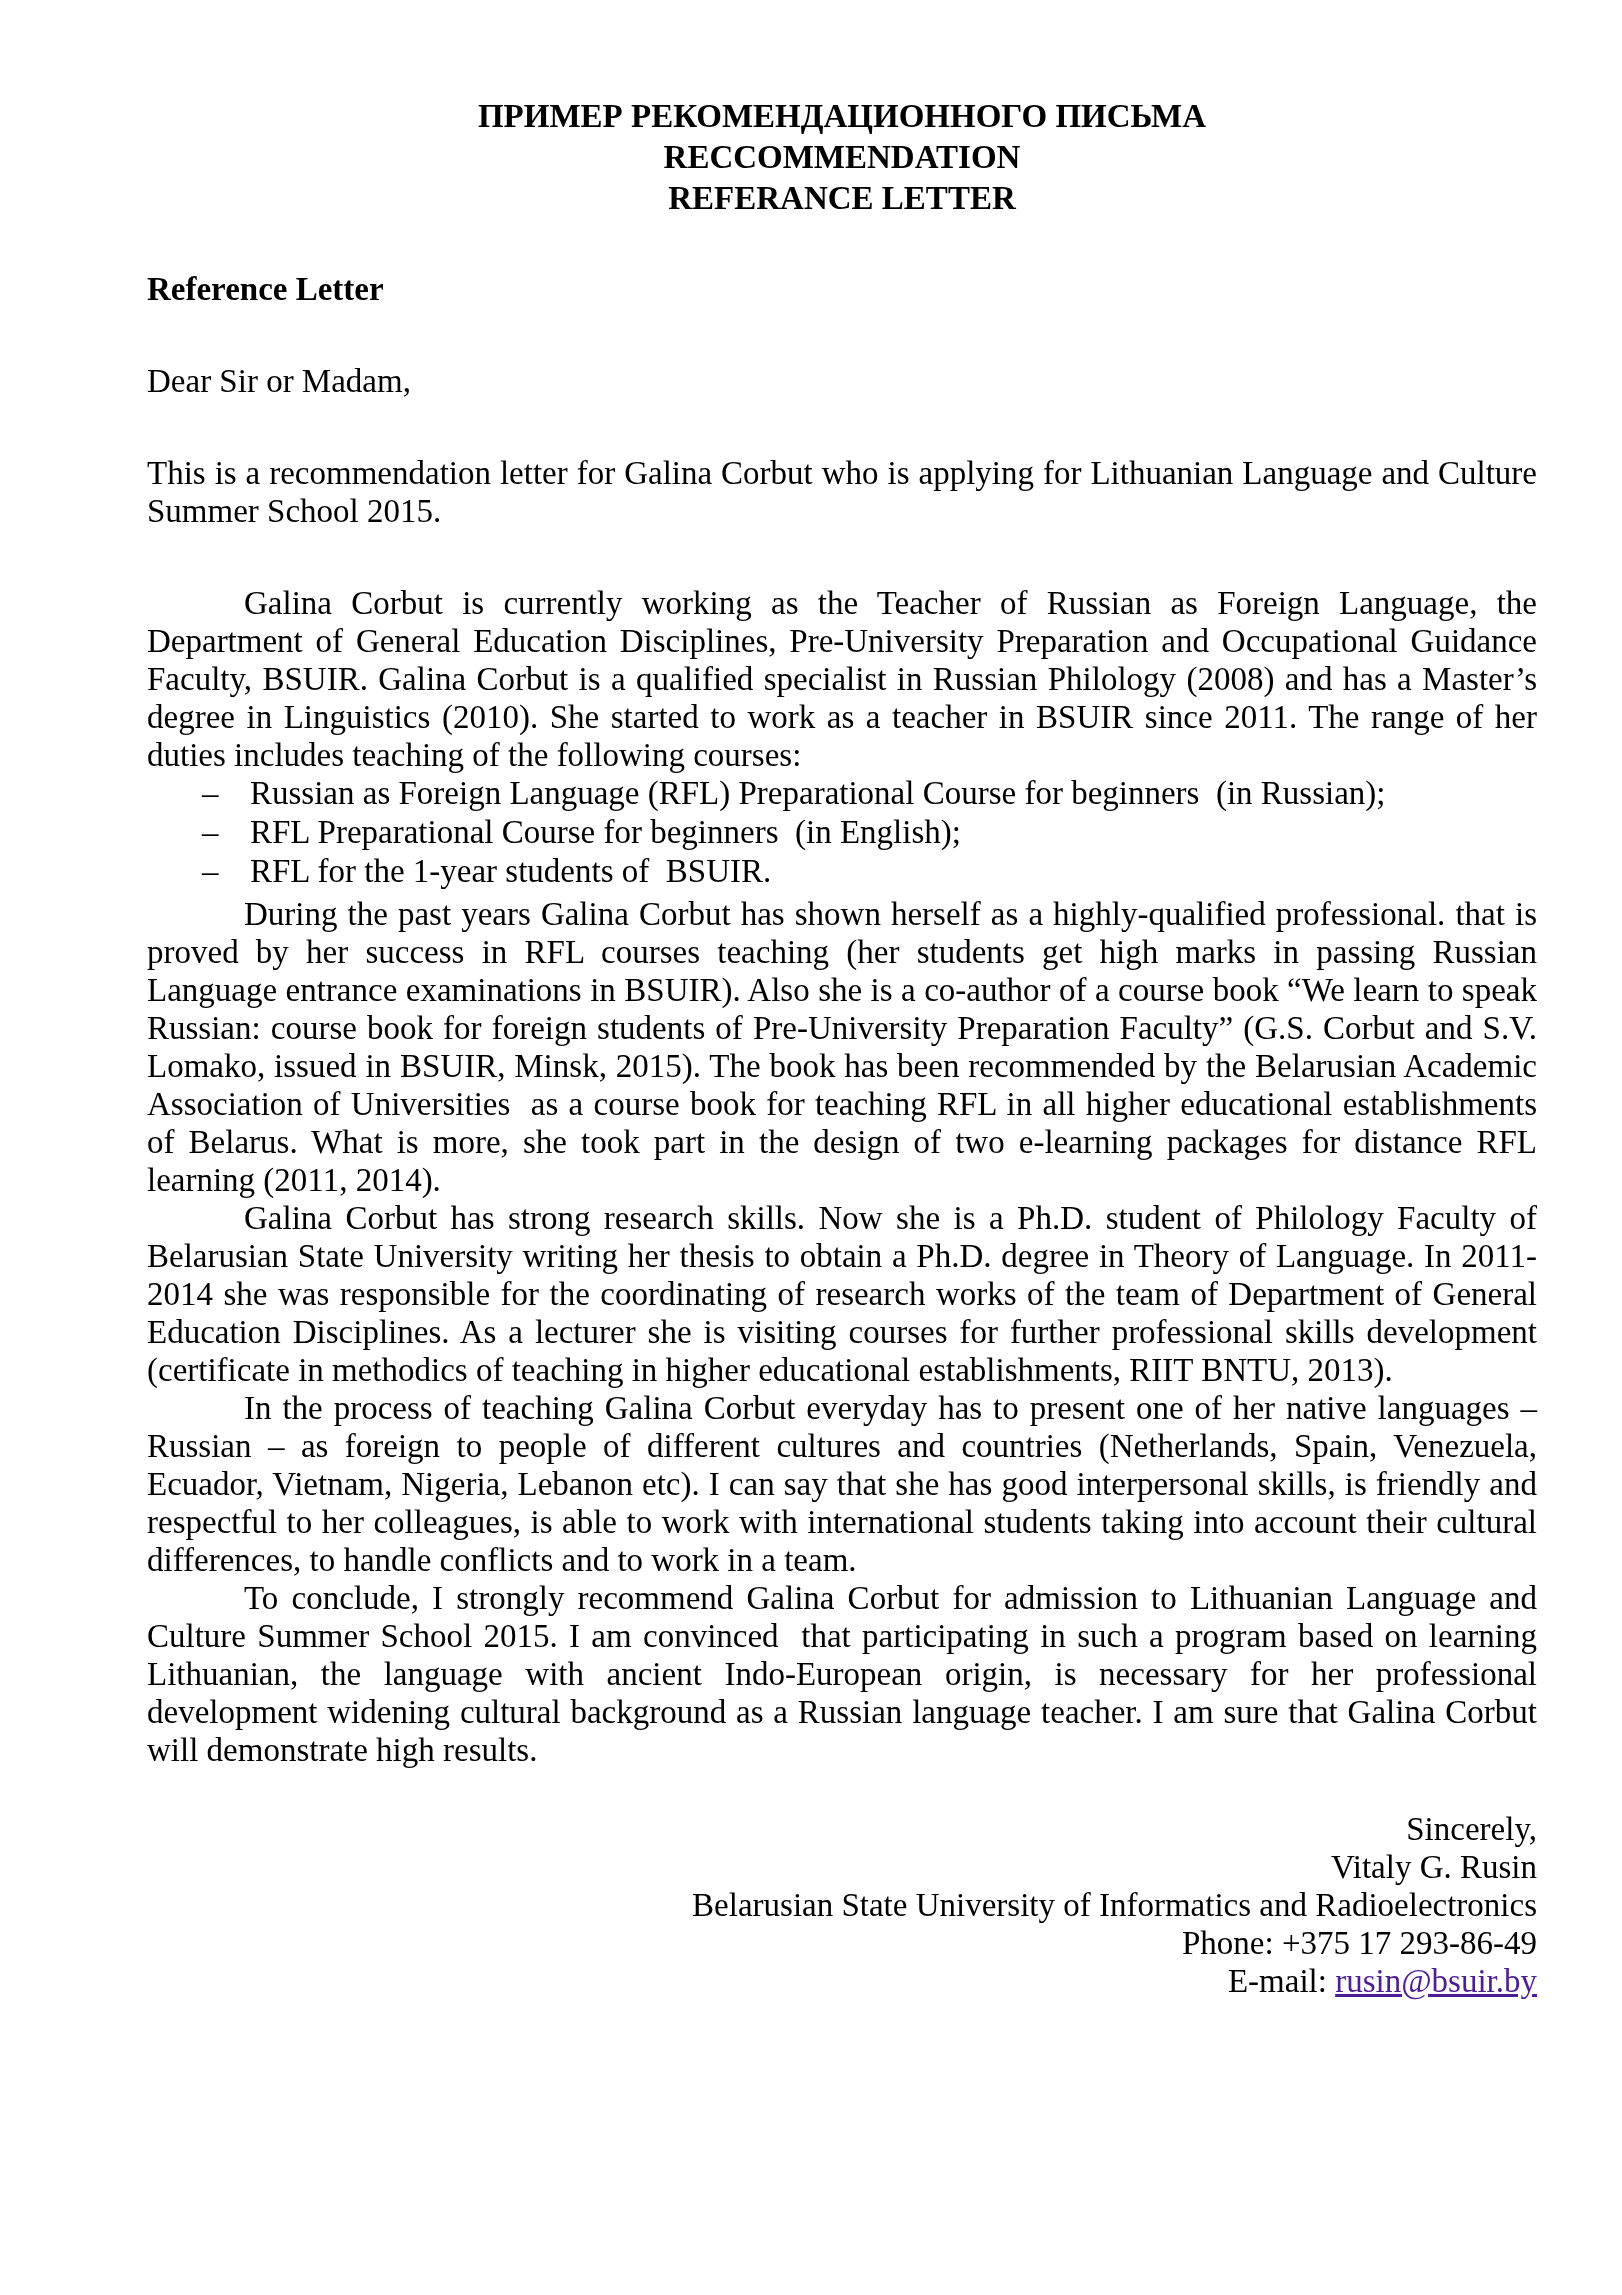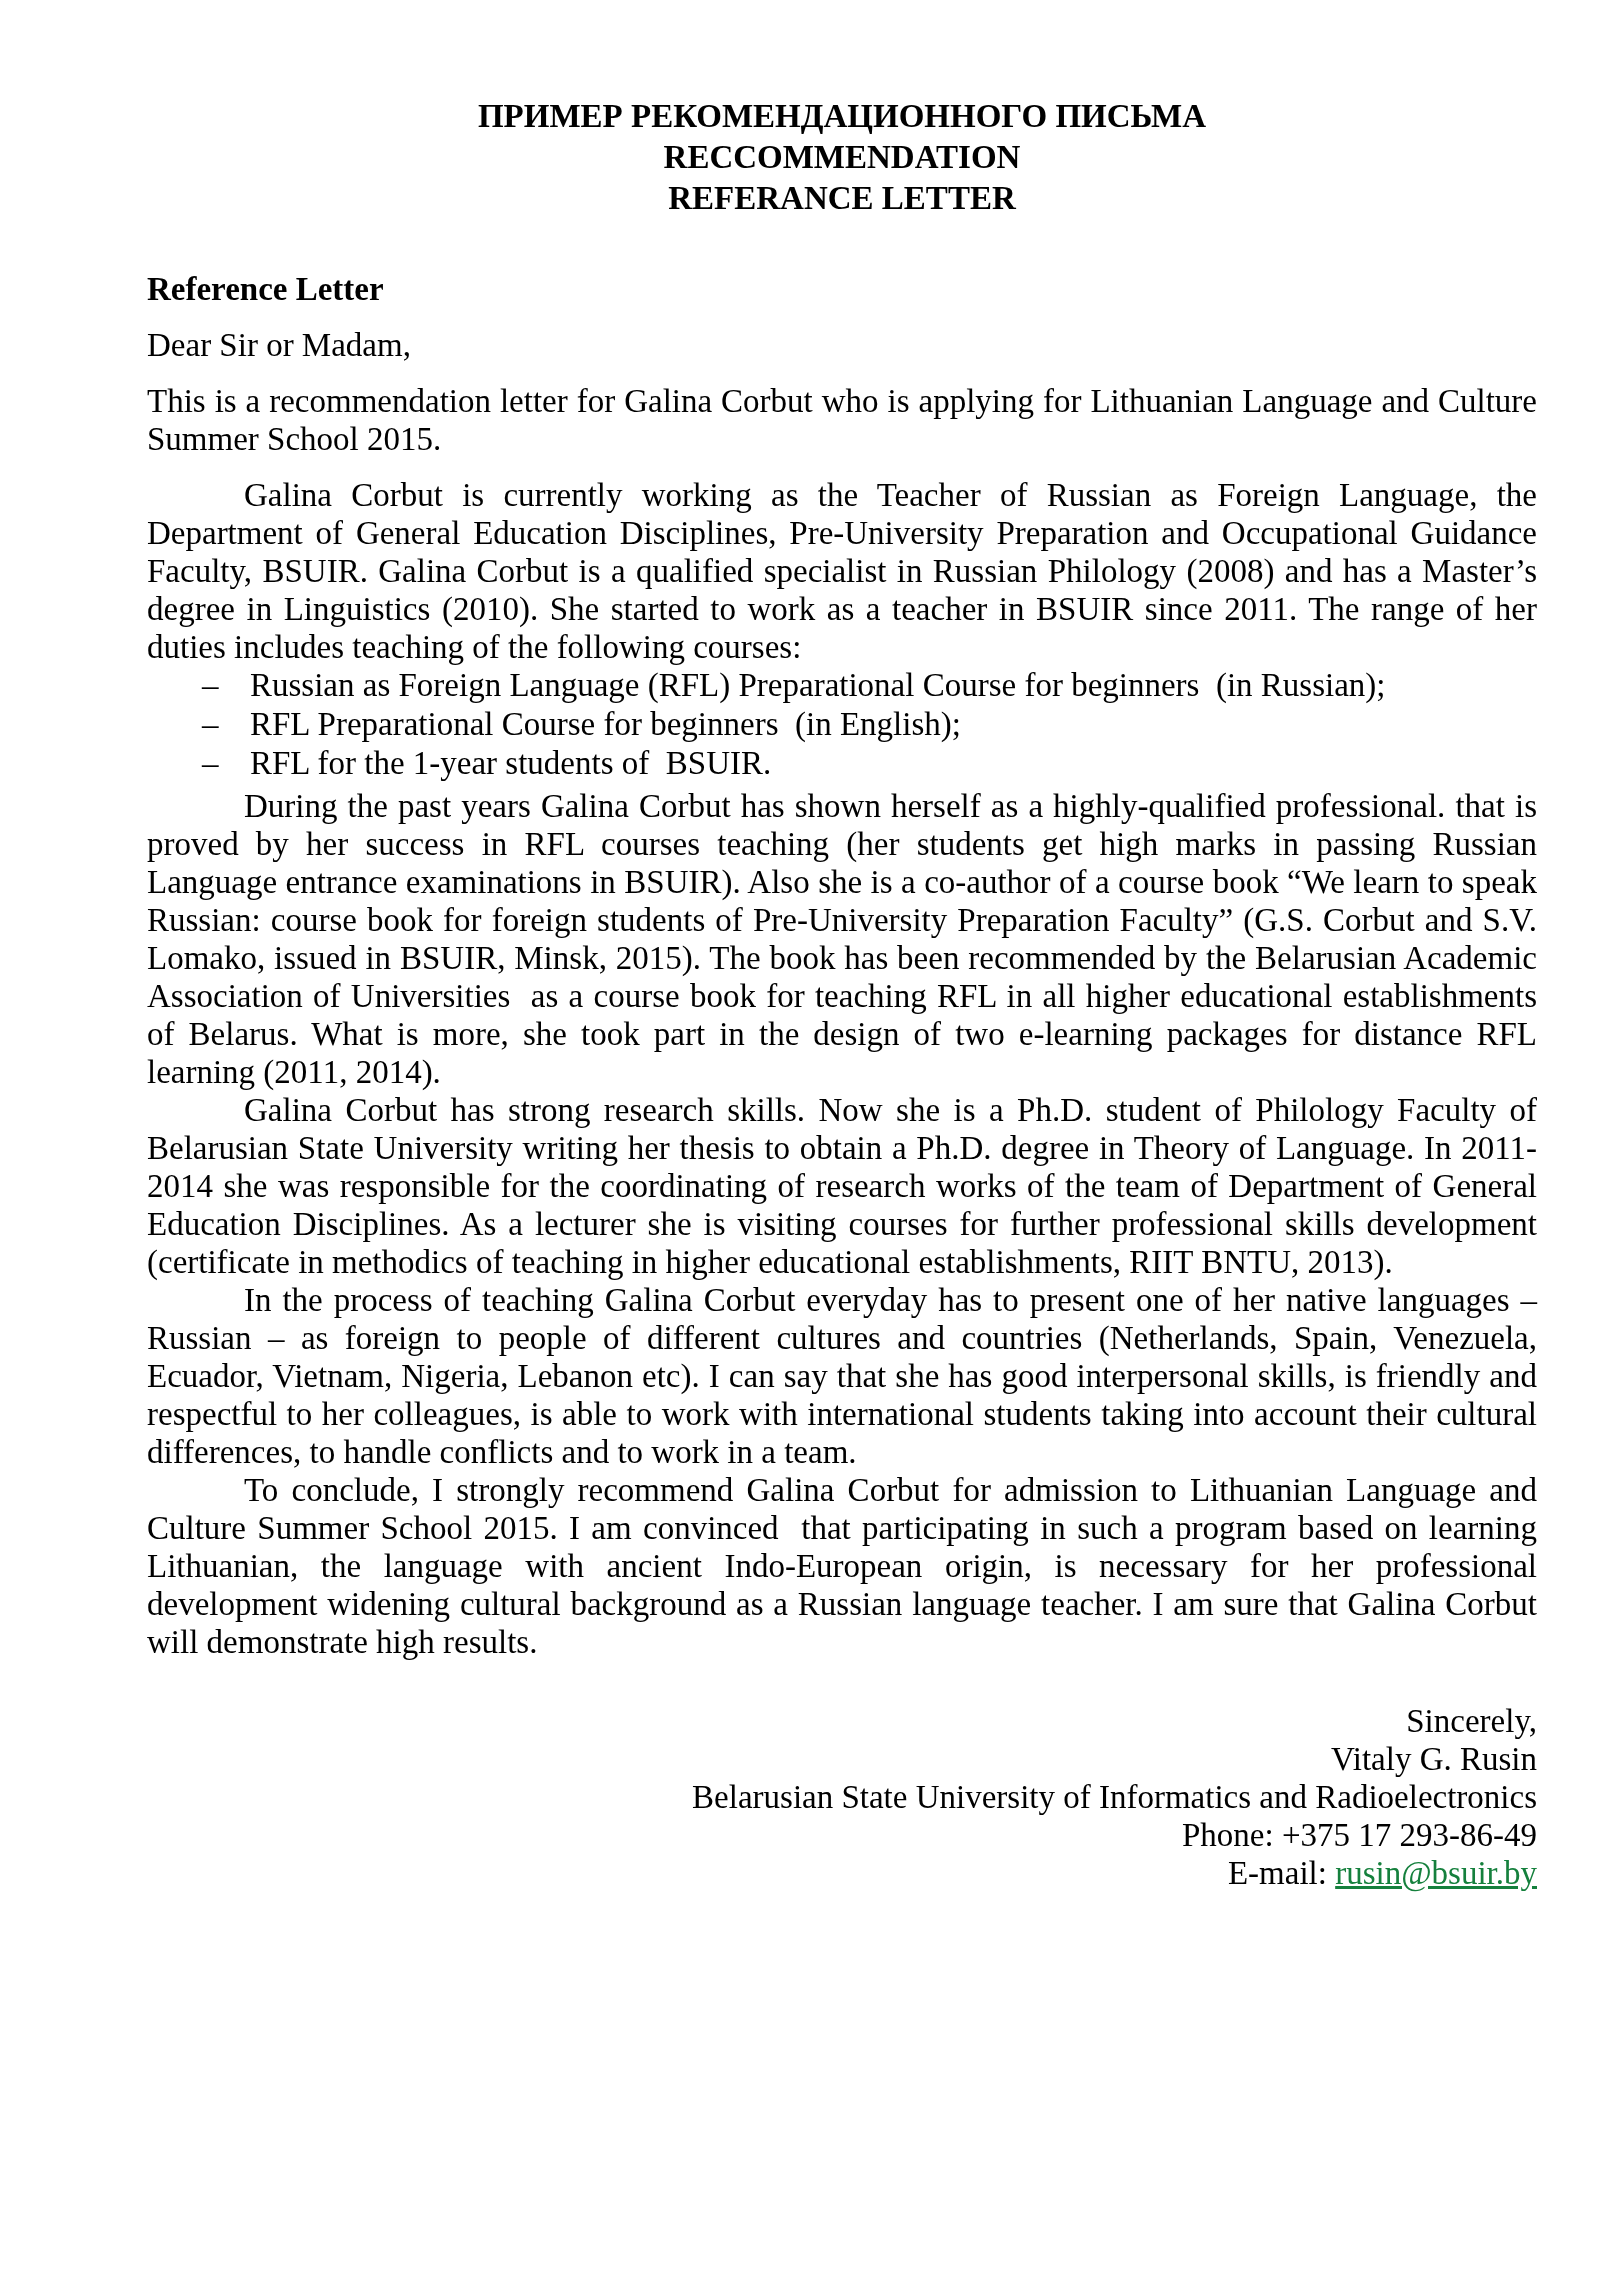--- a/index.html
+++ b/index.html
@@ -32,21 +32,21 @@
   .title-block p {
     text-align: center;
     font-weight: bold;
     line-height: 41px;
   }
   .section-heading {
     font-weight: bold;
     text-align: left;
   }
   .gap {
-    margin-top: 18px;
+    margin-top: 54px;
   }
   .indent {
     text-indent: 97px;
   }
   .courses {
     margin: 0 0 3.7px 0;
     padding: 0;
     list-style: none;
   }
   .course-row {
@@ -115,17 +115,17 @@
   <p class="indent">In the process of teaching Galina Corbut everyday has to present one of her native languages – Russian – as foreign to people of different cultures and countries (Netherlands, Spain, Venezuela, Ecuador, Vietnam, Nigeria, Lebanon etc). I can say that she has good interpersonal skills, is friendly and respectful to her colleagues, is able to work with international students taking into account their cultural differences, to handle conflicts and to work in a team.</p>
 
   <p class="indent">To conclude, I strongly recommend Galina Corbut for admission to Lithuanian Language and Culture Summer School 2015. I am convinced  that participating in such a program based on learning Lithuanian, the language with ancient Indo-European origin, is necessary for her professional development widening cultural background as a Russian language teacher. I am sure that Galina Corbut will demonstrate high results.</p>
 
 
   <div class="signature">
     <p>Sincerely,</p>
     <p>Vitaly G. Rusin</p>
     <p>Belarusian State University of Informatics and Radioelectronics</p>
     <p>Phone: +375 17 293-86-49</p>
-    <p><span>E-mail: </span><a class="email-link" style="color: #15803d;">rusin@bsuir.by</a></p>
+    <p><span>E-mail: </span><a class="email-link" style="color: #4c1d95;">rusin@bsuir.by</a></p>
   </div>
 
 </div>
 
 
 </body></html>

